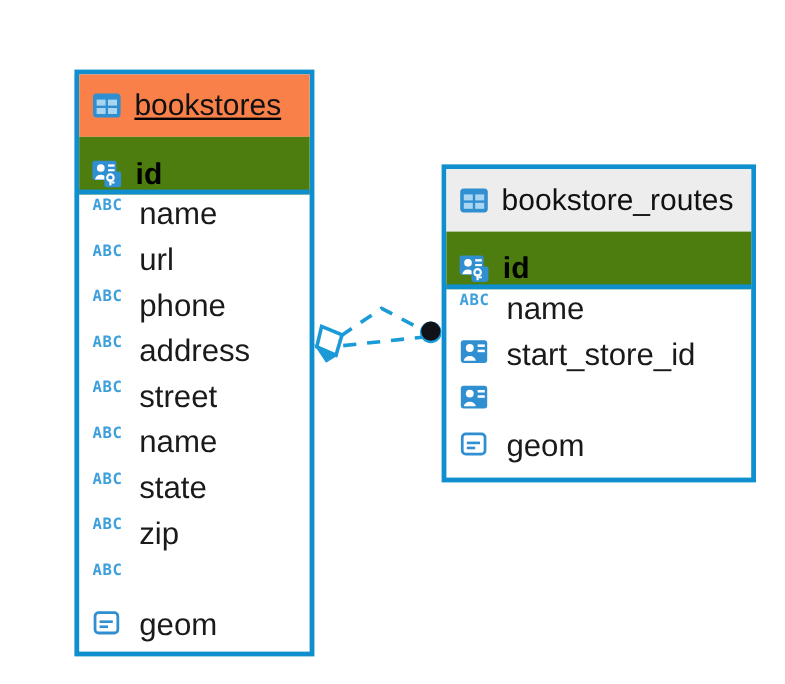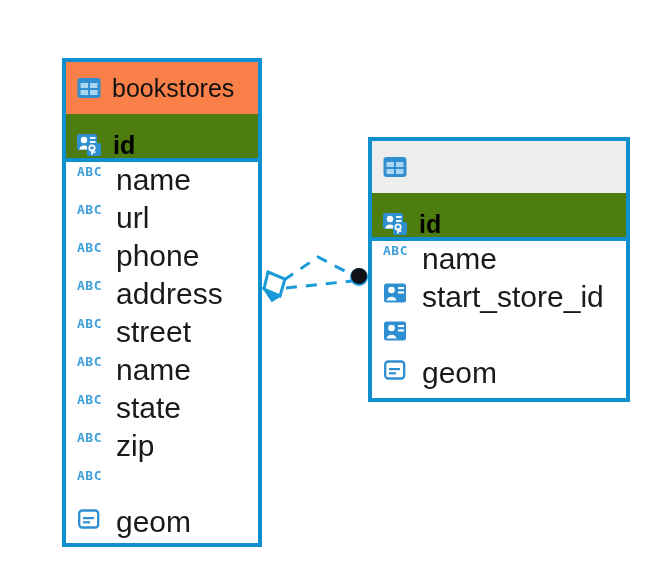--- a/index.html
+++ b/index.html
@@ -40,21 +40,21 @@
     height: 265px;
   }
   .tbl-header {
     box-sizing: border-box;
     height: 52px;
     display: flex;
     align-items: center;
     padding-left: 10px;
     gap: 10px;
   }
-  .hdr-orange { background: #f98149; }
+  .hdr-orange { background: #f98149; text-decoration: underline; }
   .hdr-gray   { background: #ededed; }
   .tbl-title {
     font-size: 25px;
     color: #111111;
     line-height: 1;
     white-space: nowrap;
   }
   .pk-row {
     box-sizing: border-box;
     height: 48px;
@@ -73,21 +73,21 @@
   }
   .fields { padding-top: 3px; }
   .field-row {
     height: 38px;
     display: flex;
     align-items: flex-start;
     padding-left: 11px;
     gap: 9px;
   }
   .field-label {
-    font-size: 30px;
+    font-size: 26px;
     color: #1a1a1a;
     line-height: 1;
     white-space: nowrap;
   }
   .ico {
     flex: 0 0 auto;
     display: block;
   }
   .abc-ico {
     flex: 0 0 auto;
@@ -218,20 +218,21 @@
   <div class="er-table" id="table-bookstore-routes">
 
     <div class="tbl-header hdr-gray">
       <svg class="ico" width="26" height="26" viewBox="0 0 26 26">
         <rect x="1.5" y="3" width="23" height="20" rx="3" fill="#2f8fd0"></rect>
         <rect x="4.5" y="8" width="7.5" height="5" fill="#a9d5f0"></rect>
         <rect x="14" y="8" width="7.5" height="5" fill="#a9d5f0"></rect>
         <rect x="4.5" y="15" width="7.5" height="5" fill="#a9d5f0"></rect>
         <rect x="14" y="15" width="7.5" height="5" fill="#a9d5f0"></rect>
       </svg>
+      <span class="tbl-title">bookstore_routes</span>
     </div>
 
     <div class="pk-row">
       <svg class="ico" width="28" height="26" viewBox="0 0 28 26">
         <rect x="1" y="2" width="20" height="16" rx="2" fill="#2f8fd0"></rect>
         <circle cx="8" cy="8" r="3.2" fill="#ffffff"></circle>
         <path d="M3.2 17.5 a4.9 4.9 0 0 1 9.6 0 z" fill="#ffffff"></path>
         <rect x="14" y="5" width="5.5" height="1.9" fill="#ffffff"></rect>
         <rect x="14" y="9" width="5.5" height="1.9" fill="#ffffff"></rect>
         <rect x="11" y="11" width="14" height="13" rx="2" fill="#2f8fd0"></rect>

